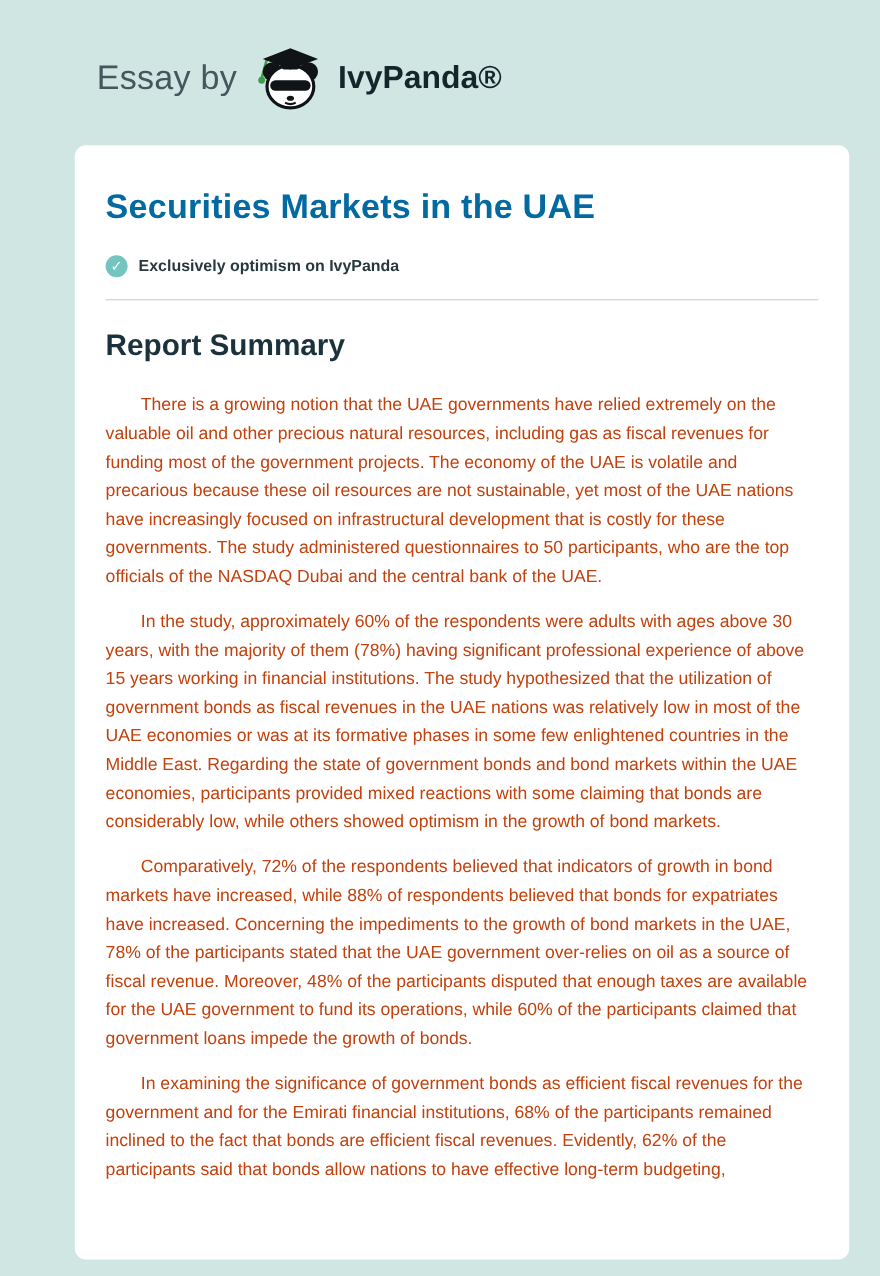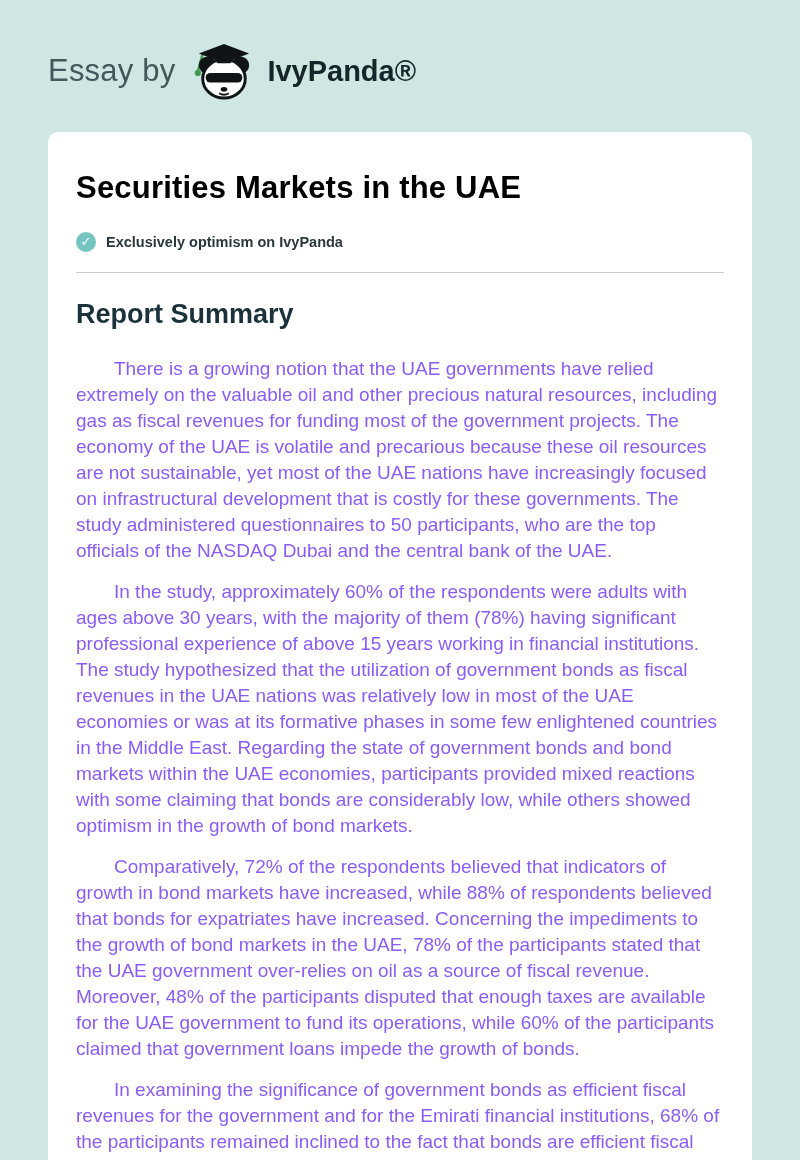--- a/index.html
+++ b/index.html
@@ -2,21 +2,21 @@
 <html><head>
 <meta charset="utf-8">
 <style>
   * { margin: 0; padding: 0; box-sizing: border-box; }
   html, body {
     width: 800px;
     min-height: 1160px;
     background: #cfe6e2;
     font-family: "Liberation Sans", sans-serif;
   }
-  .page { width: 800px; height: 1160px; overflow: hidden; }
+  .page { width: 800px; height: 1160px; overflow: hidden; padding-left: 40px; }
 
   
   .header {
     display: flex;
     align-items: center;
     gap: 12px;
     padding: 42px 48px 0 48px;
   }
   .essay-by {
     font-size: 31px;
@@ -40,21 +40,21 @@
     width: 704px;
     margin: 32px auto 0 auto;
     background: #ffffff;
     border-radius: 10px;
     padding: 38px 28px 56px 28px;
     min-height: 980px;
   }
   .essay-title {
     font-size: 31px;
     font-weight: bold;
-    color: #000000;
+    color: #0369a1;
     margin-bottom: 26px;
     letter-spacing: 0.2px;
   }
   .availability {
     display: flex;
     align-items: center;
     gap: 10px;
     margin-bottom: 20px;
   }
   .check-circle {
@@ -79,23 +79,23 @@
     border-top: 1px solid #c6cfce;
     margin: 0 0 26px 0;
   }
   .section-heading {
     font-size: 27px;
     font-weight: bold;
     color: #1b323c;
     margin-bottom: 26px;
   }
   .body-text p {
-    font-size: 19px;
+    font-size: 16px;
     line-height: 26px;
-    color: #8b5cf6;
+    color: #c2410c;
     text-indent: 2em;
     margin-bottom: 15px;
   }
   .body-text p:last-child { margin-bottom: 12px; }
 </style>
 </head>
 <body>
 
 <div class="page">
 

